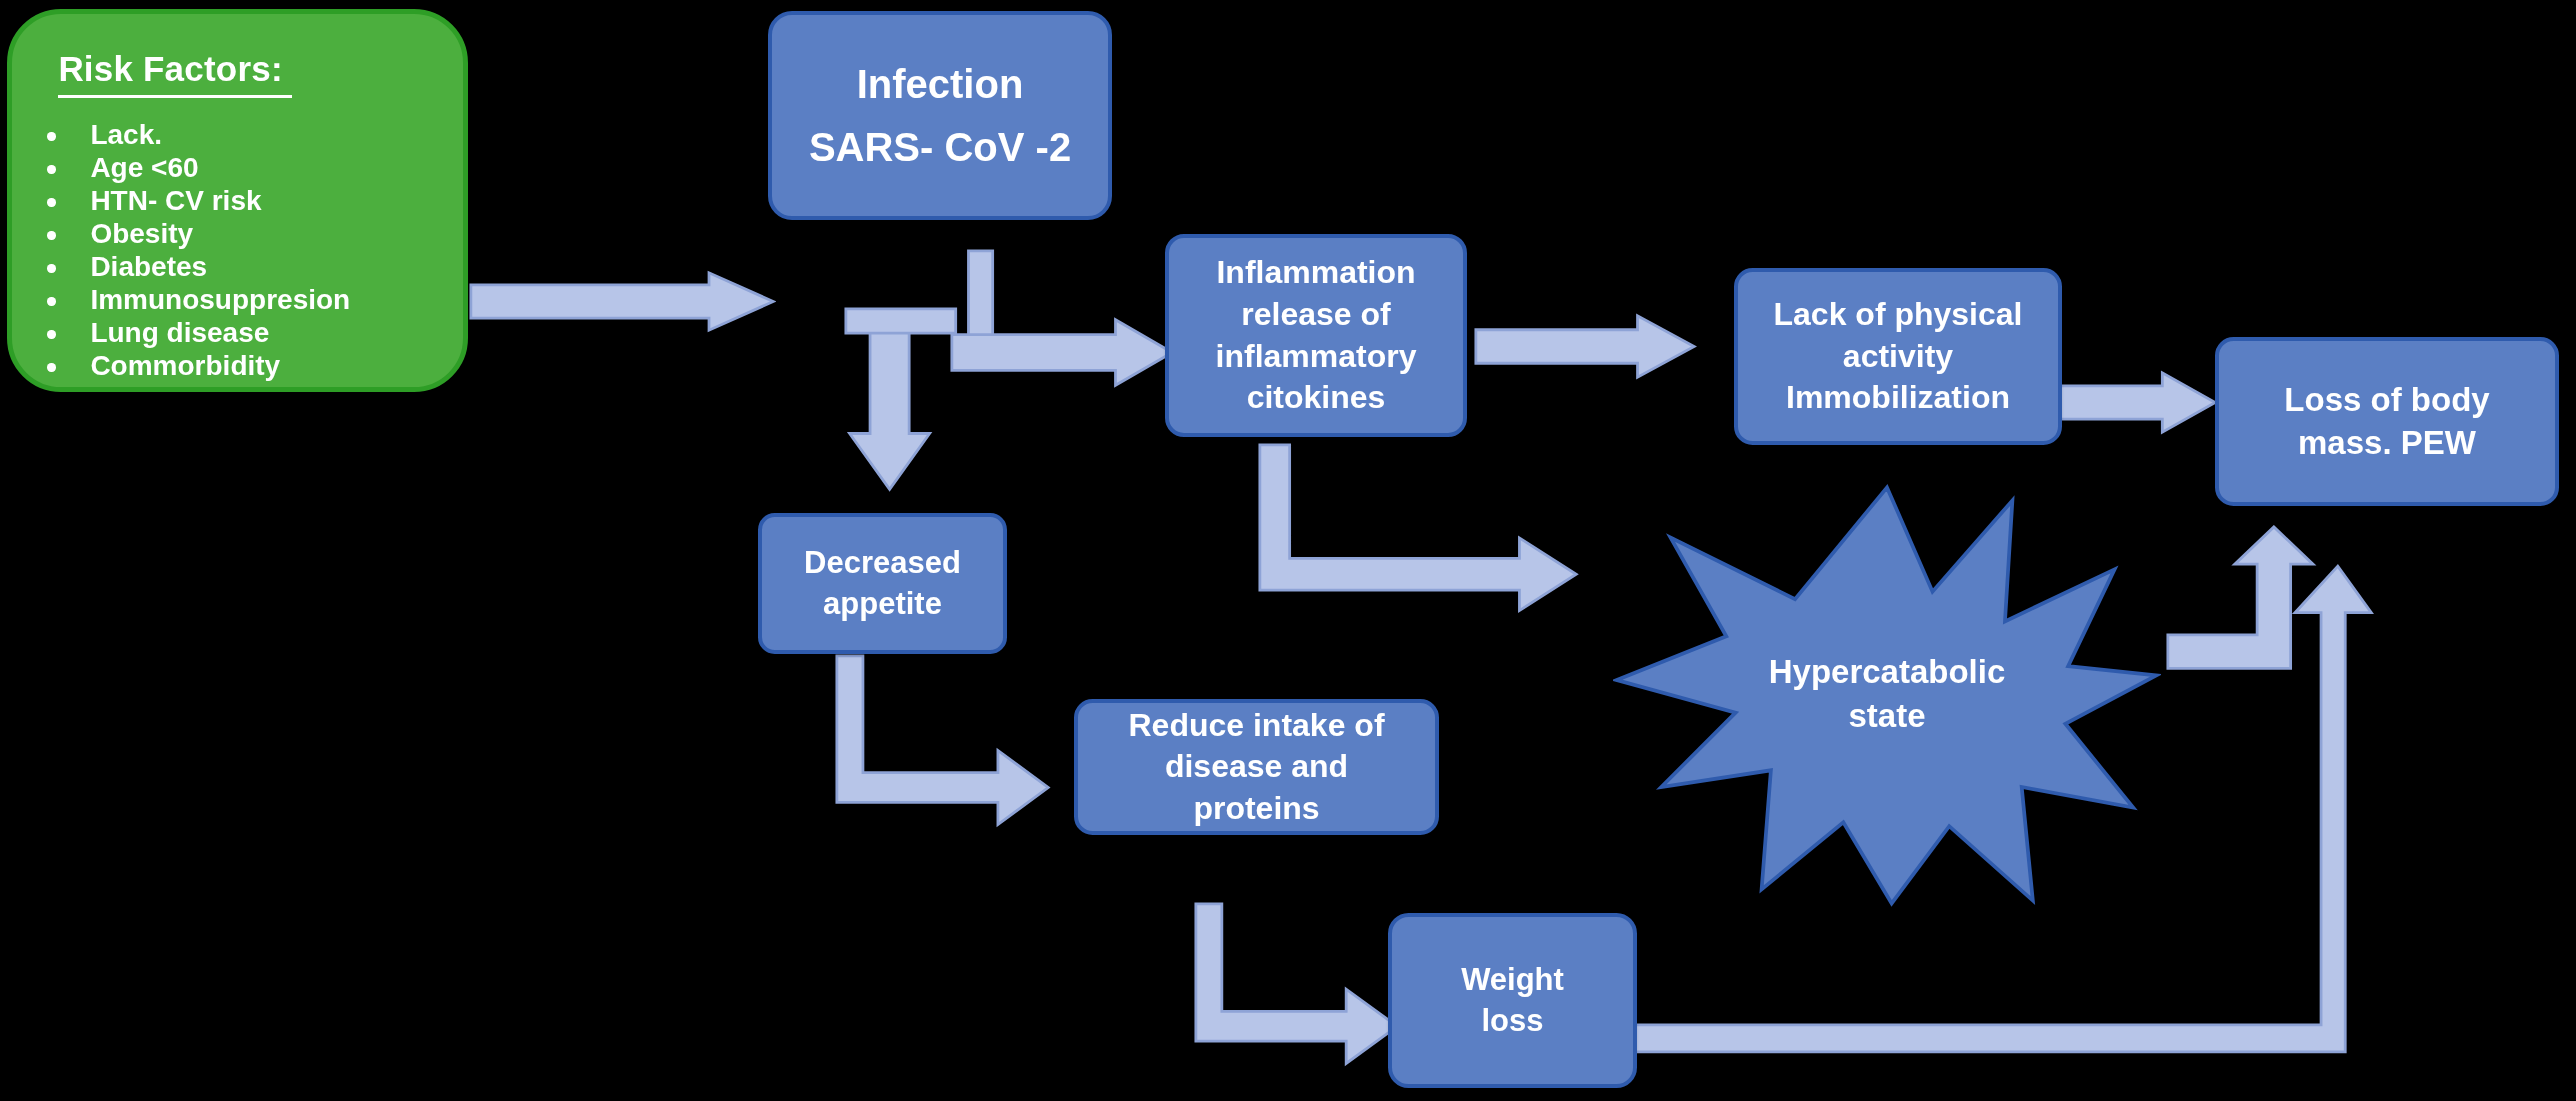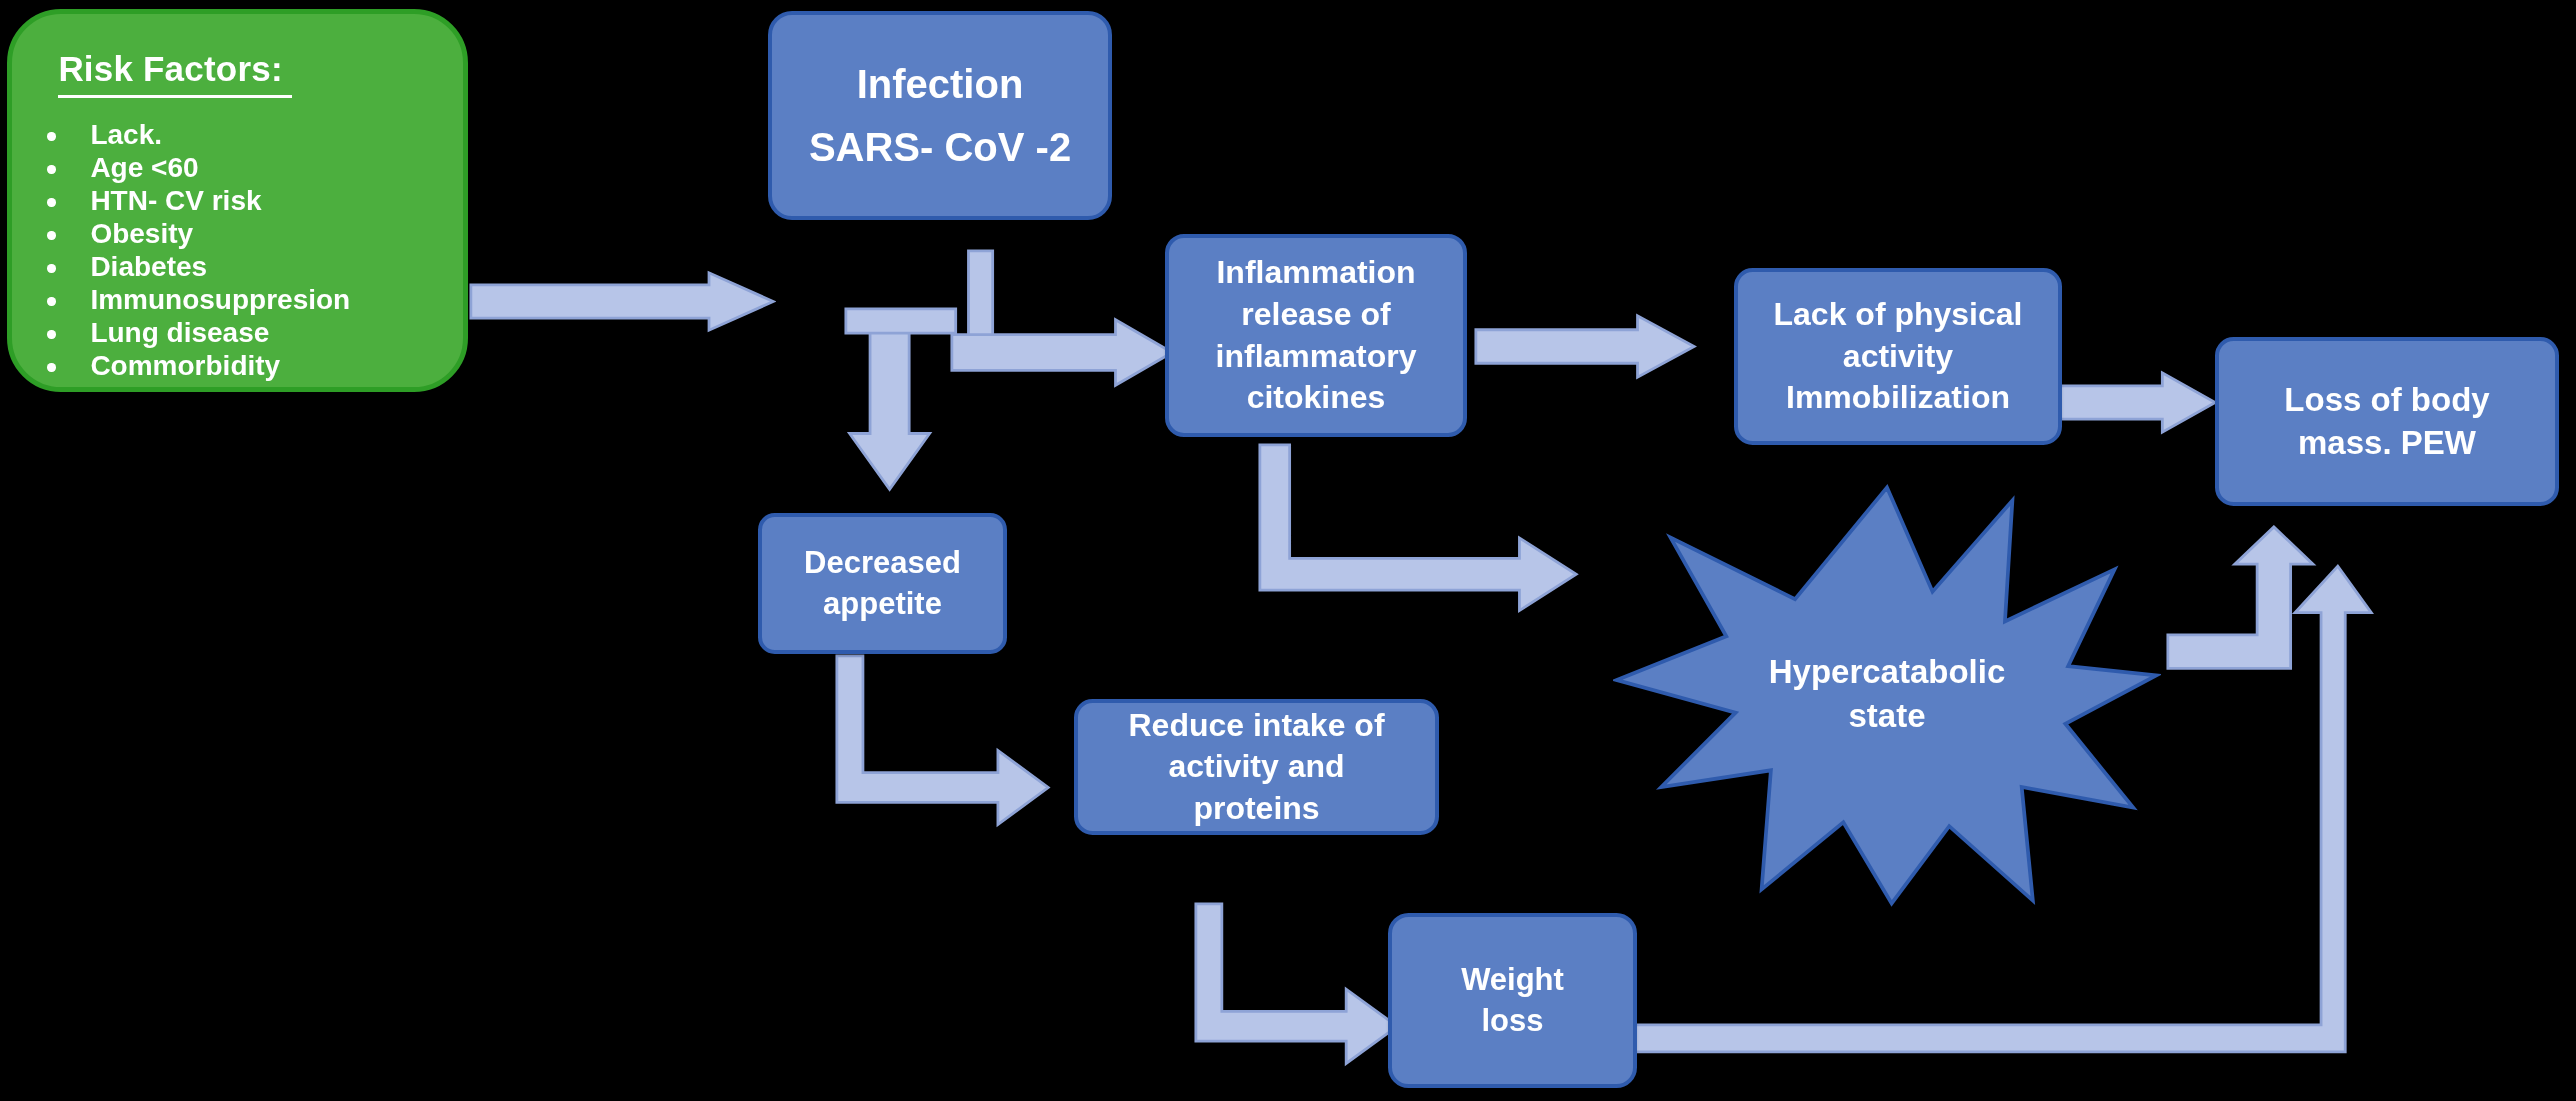--- a/index.html
+++ b/index.html
@@ -288,21 +288,21 @@
   <div class="node" id="node-appetite">
     <span class="txt">
       <span class="line">Decreased</span>
       <span class="line">appetite</span>
     </span>
   </div>
 
   <div class="node" id="node-reduce">
     <span class="txt">
       <span class="line">Reduce intake  of</span>
-      <span class="line">activity and</span>
+      <span class="line">disease and</span>
       <span class="line">proteins</span>
     </span>
   </div>
 
   <div class="node" id="node-weight">
     <span class="txt">
       <span class="line">Weight</span>
       <span class="line">loss</span>
     </span>
   </div>

